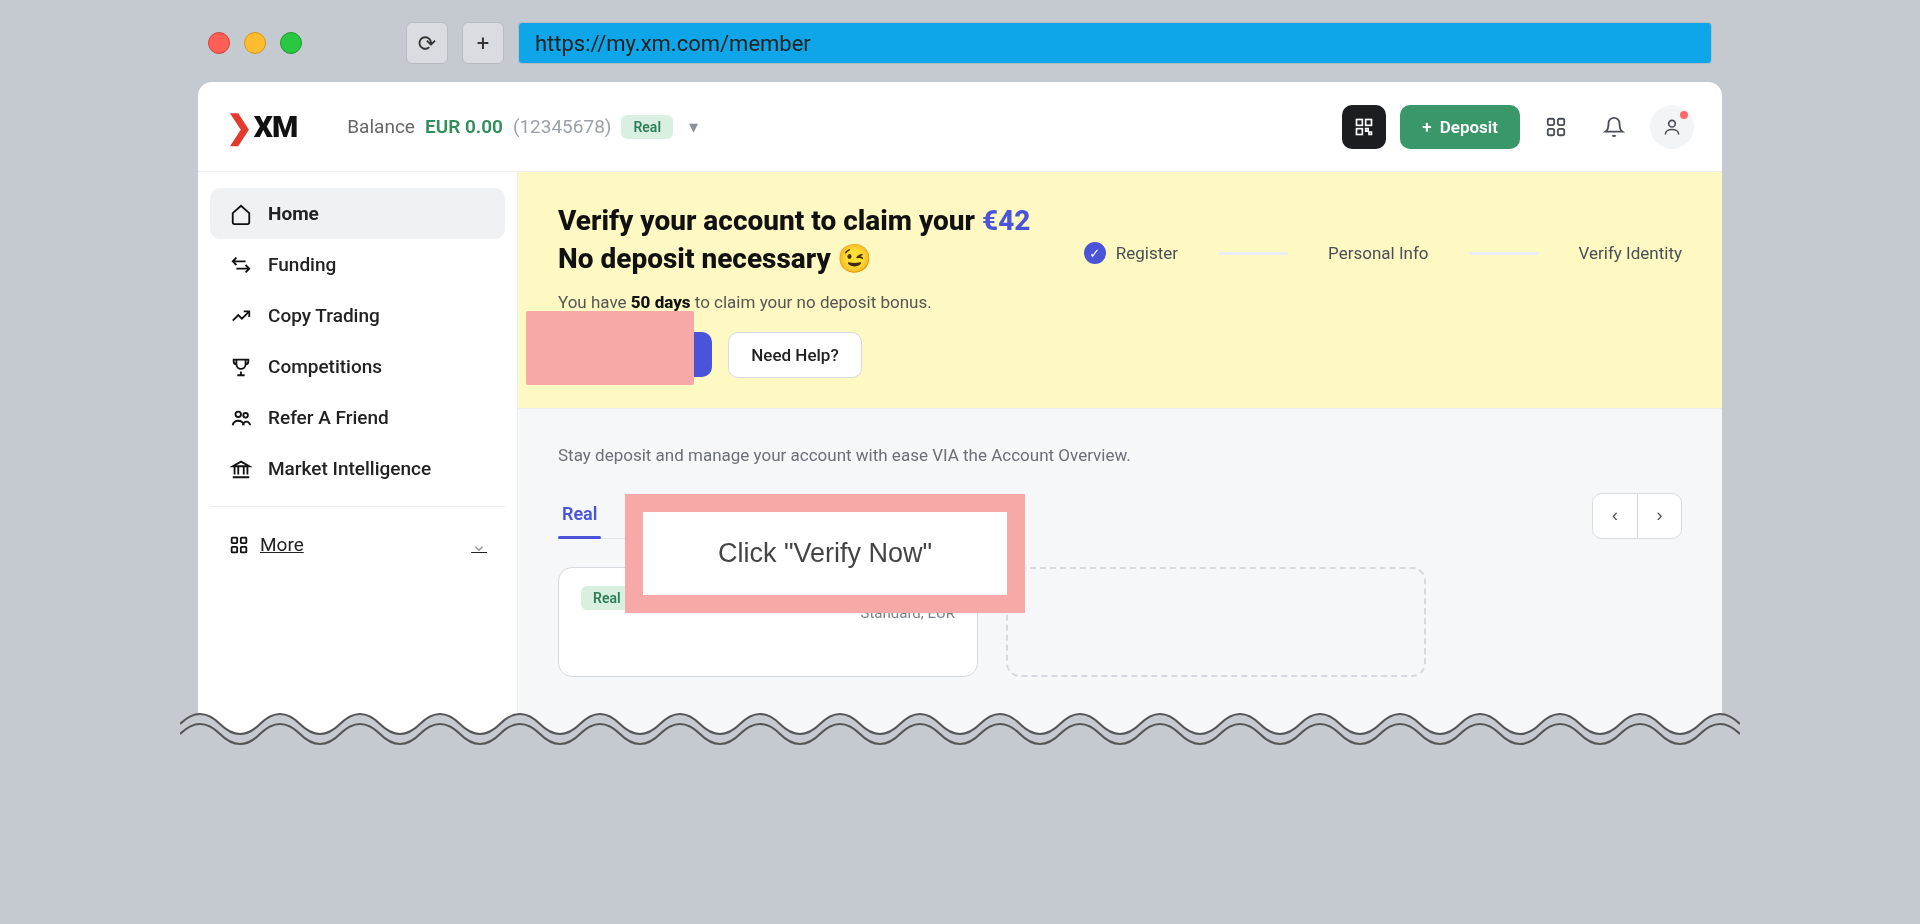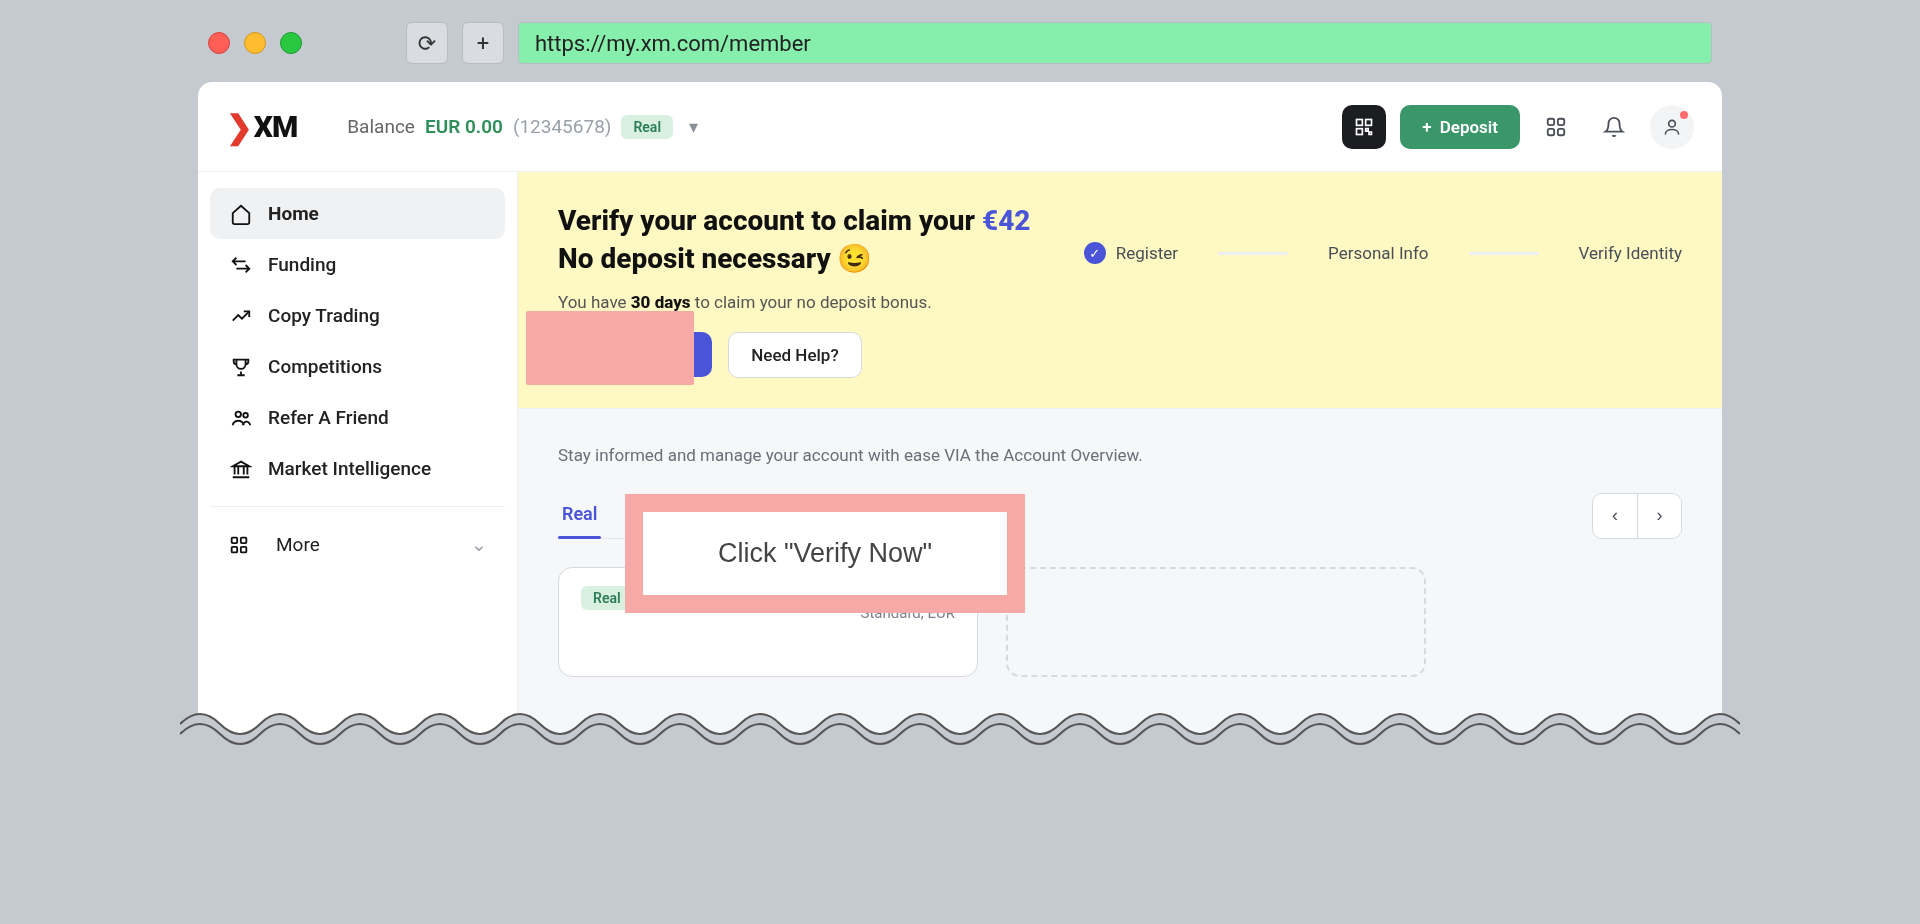--- a/index.html
+++ b/index.html
@@ -39,21 +39,21 @@
     width: 42px; height: 42px;
     background:#d9dce1;
     border:1px solid #b7bbc3;
     border-radius:6px;
     display:flex; align-items:center; justify-content:center;
     font-size:22px; color:#333;
     cursor:pointer;
   }
   .url-bar {
     flex:1; height:42px;
-    background:#86efac;
+    background:#0ea5e9;
     border:1px solid #b7bbc3;
     border-radius:4px;
     padding:0 16px;
     display:flex; align-items:center;
     font-size:22px;
     color:#222;
   }
   
   .app {
     background:#fff;
@@ -120,21 +120,21 @@
   }
   .nav-item {
     display:flex; align-items:center; gap:14px;
     padding:14px 18px; border-radius:10px;
     font-size:19px; font-weight:500; color:#222;
     cursor:pointer;
   }
   .nav-item.active { background:#f0f1f3; font-weight:700; }
   .nav-item .nav-icon { width:26px; display:flex; justify-content:center; color:#1b1d21; }
   .nav-divider { height:1px; background:#eceef1; margin:12px 0; }
-  .nav-more { display:flex; align-items:center; gap:26px; padding:14px 18px; font-size:19px; color:#222; cursor:pointer; }
+  .nav-more { display:flex; align-items:center; gap:10px; padding:14px 18px; font-size:19px; color:#222; cursor:pointer;text-decoration:underline; }
   .nav-more .chev { margin-left:auto; color:#9aa1ab; }
   
   .main {
     flex:1; overflow:hidden;
     background:#fef9c3;
     position:relative;
   }
   .verify-block {
     padding:30px 40px 30px 40px;
     display:flex; justify-content:space-between; align-items:flex-start;
@@ -383,21 +383,21 @@
       </div>
 
       <div class="main">
         <div class="verify-block">
           <div class="verify-left">
             <div class="verify-title">
               <span>Verify your account to claim your </span><span class="amt">€42</span><br>
               <span>No deposit necessary 😉</span>
             </div>
             <div class="verify-sub">
-              <span>You have </span><strong>30 days</strong><span> to claim your no deposit bonus.</span>
+              <span>You have </span><strong>50 days</strong><span> to claim your no deposit bonus.</span>
             </div>
             <div class="verify-actions">
               <div class="btn-primary">
                 <span>Verify Now</span>
                 <span>→</span>
               </div>
               <div class="btn-outline">
                 <span>Need Help?</span>
               </div>
             </div>
@@ -412,21 +412,21 @@
               <span>Personal Info</span>
             </div>
             <div class="step-sep"></div>
             <div class="step">
               <span>Verify Identity</span>
             </div>
           </div>
         </div>
 
         <div class="overview-block">
-          <div class="ov-sub">Stay informed and manage your account with ease VIA the Account Overview.</div>
+          <div class="ov-sub">Stay deposit and manage your account with ease VIA the Account Overview.</div>
           <div class="ov-tabs-row">
             <div class="ov-tabs">
               <div class="ov-tab active">
                 <span>Real</span>
               </div>
               <div class="ov-tab">
                 <span>Demo</span>
               </div>
             </div>
             <div class="ov-nav">

